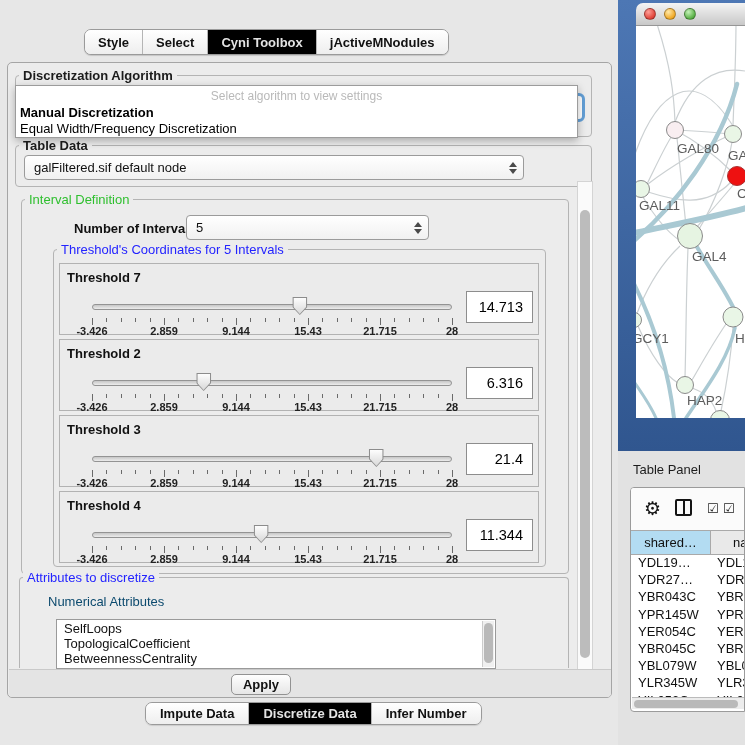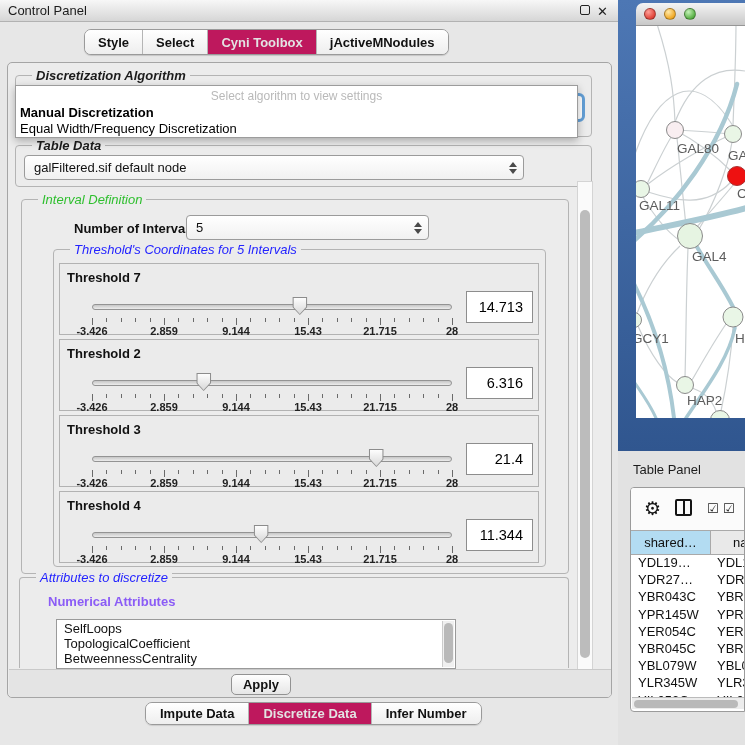--- a/index.html
+++ b/index.html
@@ -14,27 +14,27 @@
   #cp-title { left:8px; top:3px; font-size:13px; color:#1c1c1c; }
   .win-icon { top:4px; font-size:12px; color:#222; cursor:default; }
   #float-icon { right:28px; top:5px; width:10px; height:10px; border:1.5px solid #222; border-radius:2px; }
   #close-icon { right:10px; font-weight:bold; font-size:13px; }
 
   
   #cp-tabs { left:84px; top:29px; height:26px; display:flex; border:1px solid #9a9a9a; border-radius:7px; overflow:hidden; background:#fff; box-shadow:0 1px 1px rgba(0,0,0,.15); }
   .tab { display:flex; align-items:center; gap:5px; padding:0 13px; font-size:13px; font-weight:600; color:#111;
     background:linear-gradient(#ffffff,#eeeeee); border-right:1px solid #b5b5b5; cursor:default; white-space:nowrap; }
   .tab:last-child { border-right:none; }
-  .tab.selected { background:#be185d; color:#e3e3e3; }
+  .tab.selected { background:#000000; color:#e3e3e3; }
 
   
   #cp-main { left:7px; top:62px; width:605px; height:636px; background:#ececec; border:1px solid #a5a5a5; border-radius:5px; }
 
   .groupbox { border:1px solid #b4b4b4; border-radius:4px; }
-  .group-label { position:absolute; top:-8px; left:16px; background:#ececec; padding:0 4px; font-size:13px; white-space:nowrap;font-style:italic; }
+  .group-label { position:absolute; top:-8px; left:3px; background:#ececec; padding:0 4px; font-size:13px; white-space:nowrap; }
   .group-label.black { color:#1c1c1c; font-weight:bold; }
   .group-label.green { color:#2ebf2e; }
   .group-label.blue  { color:#2323ff; }
 
   .combo { background:linear-gradient(#ffffff,#f1f1f1); border:1px solid #9b9b9b; border-radius:4px; font-size:13px; color:#111; }
   .combo .combo-text { position:absolute; left:9px; top:4px; }
   .stepper { position:absolute; right:7px; top:50%; transform:translateY(-50%); width:8px; height:12px; }
   .stepper::before,.stepper::after { content:""; position:absolute; left:1px; border-left:4px solid transparent; border-right:4px solid transparent; }
   .stepper::before { top:0; border-bottom:5px solid #4a4a4a; }
   .stepper::after  { bottom:0; border-top:5px solid #4a4a4a; }
@@ -58,21 +58,21 @@
     background:linear-gradient(#fdfdfd,#d8d8d8); clip-path:polygon(0 0,100% 0,100% 55%,50% 100%,0 55%); }
   .tick-row { left:32px; top:54px; width:360px; height:8px; }
   .tick { position:absolute; width:1px; height:4px; background:#6a6a6a; }
   .tick.major { height:7px; }
   .scale-row { left:32px; top:61px; width:360px; height:12px; }
   .scale-label { position:absolute; transform:translateX(-50%); font-size:11px; font-weight:bold; color:#222; white-space:nowrap; }
   .th-field { left:406px; top:27px; width:67px; height:32px; background:#fff; border:1px solid #8d8d8d;
     font-family:"Liberation Sans","DejaVu Sans",sans-serif; font-size:14.5px; color:#000; text-align:right; padding-right:9px; }
 
   
-  #attr-list { left:48px; top:556px; width:400px; height:50px; background:#fff; border:1px solid #9a9a9a; overflow:hidden; }
+  #attr-list { left:48px; top:556px; width:440px; height:50px; background:#fff; border:1px solid #9a9a9a; overflow:hidden; }
   .attr-item { font-size:13px; color:#111; padding:1px 0 0 7px; height:15px; white-space:nowrap; }
   #attr-vscroll { position:absolute; right:1px; top:1px; width:12px; height:46px; background:#f0f0f0; border-left:1px solid #ccc; }
   #attr-vthumb { position:absolute; left:1px; top:2px; width:9px; height:40px; background:#b9b9b9; border-radius:5px; }
 
   
   #apply-bar { left:1px; top:606px; width:602px; height:28px; background:#e4e4e4; border-top:1px solid #c9c9c9; border-radius:0 0 4px 4px; }
   #apply-btn { left:222px; top:4px; width:60px; height:21px; background:linear-gradient(#fefefe,#e6e6e6); border:1px solid #929292; border-radius:5px; font-size:13px; font-weight:600; color:#111; text-align:center; line-height:19px; }
 
   
   #bottom-tabs { left:145px; top:702px; height:23px; display:flex; border:1px solid #9a9a9a; border-radius:7px; overflow:hidden; box-shadow:0 1px 1px rgba(0,0,0,.12); }
@@ -110,25 +110,20 @@
   #tp-hscroll { left:1px; top:209px; width:113px; height:12px; background:#ececec; border-top:1px solid #bbb; }
   #tp-hthumb { position:absolute; left:2px; top:2px; width:104px; height:8px; background:#b9b9b9; border-radius:4px; }
 
   svg text { font-family:"Liberation Sans","DejaVu Sans",sans-serif; }
 </style>
 </head>
 <body>
 
 <div id="cp" class="abs">
 
-  <div id="cp-titlebar" class="abs">
-    <span id="cp-title" class="abs">Control Panel</span>
-    <span id="float-icon" class="abs win-icon"></span>
-    <span id="close-icon" class="abs win-icon">✕</span>
-  </div>
 
   <div id="cp-tabs" class="abs">
     <div class="tab">
         <span>Style</span>
       </div>
     <div class="tab">
         <span>Select</span>
       </div>
     <div class="tab selected">
         <span>Cyni Toolbox</span>
@@ -350,21 +345,21 @@
           <span class="scale-label" style="left: 60%;">15.43</span>
           <span class="scale-label" style="left: 80%;">21.715</span>
           <span class="scale-label" style="left: 100%;">28</span>
         </div>
       <input class="abs th-field" value="11.344" style="">
     </div>
 
     <div class="abs groupbox" style="left:11px; top:514px; width:550px; height:91px; border-bottom:none; border-radius:4px 4px 0 0;">
       <span class="group-label blue">Attributes to discretize</span>
     </div>
-    <span class="abs" style="left:40px; top:531px; font-size:13px; font-weight:bold; color:#8b5cf6;">Numerical Attributes</span>
+    <span class="abs" style="left:40px; top:531px; font-size:13px; font-weight:normal; color:#0c4a6e;">Numerical Attributes</span>
     <div id="attr-list" class="abs">
       <div class="attr-item">SelfLoops</div>
       <div class="attr-item">TopologicalCoefficient</div>
       <div class="attr-item">BetweennessCentrality</div>
       <div id="attr-vscroll">
           <div id="attr-vthumb"></div>
         </div>
     </div>
 
     <div id="cp-vscroll" class="abs">

